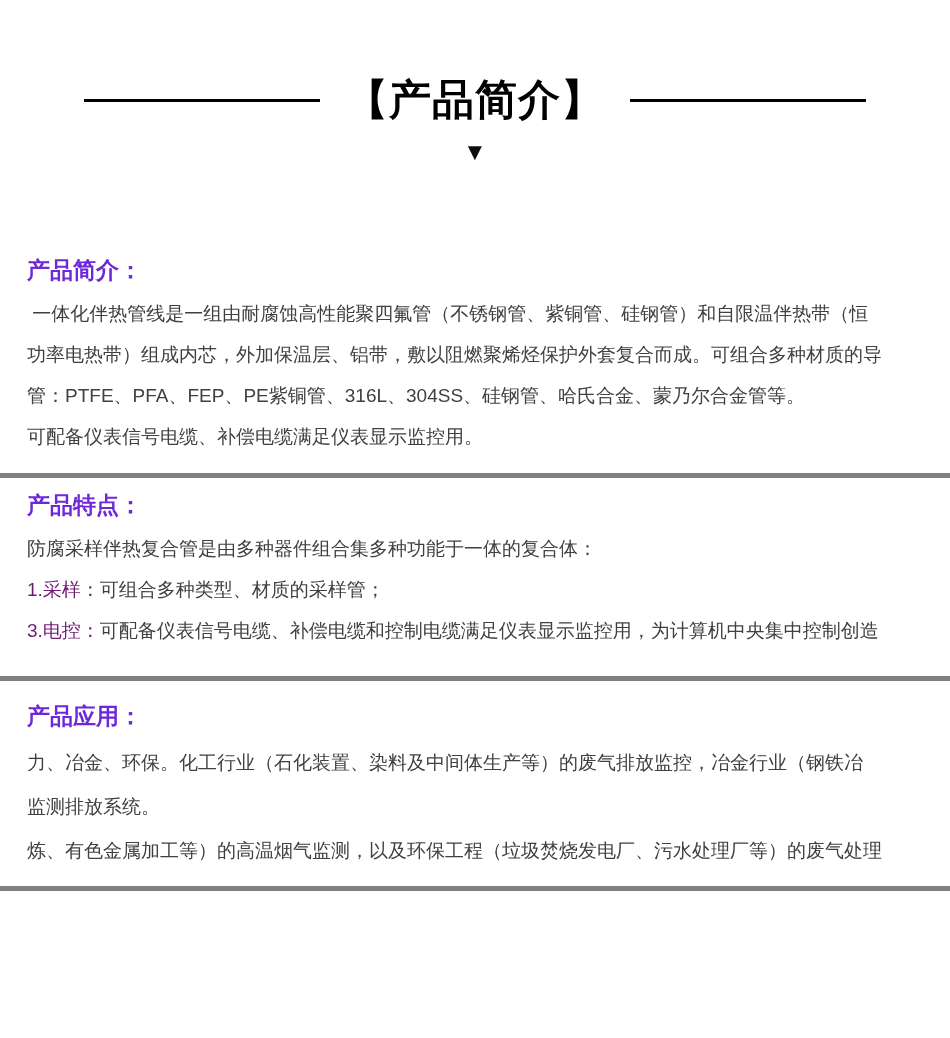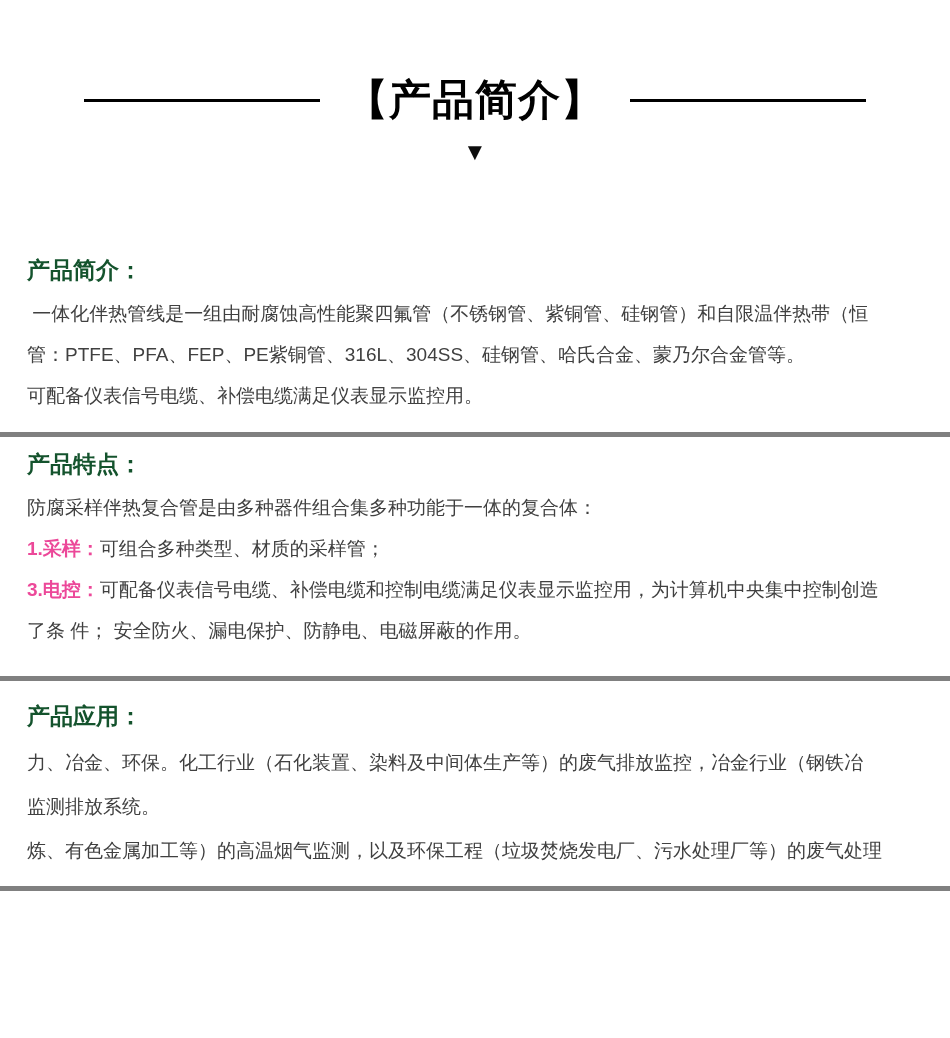--- a/index.html
+++ b/index.html
@@ -45,32 +45,32 @@
     line-height: 26px;
     color: #0d0d0d;
   }
   
   .sec { margin-left: 27px; margin-right: 27px; }
   .sec h2 {
     margin: 0;
     font-size: 23px;
     line-height: 30px;
     font-weight: bold;
-    color: #14532d;
+    color: #6d28d9;
   }
   .para { margin-top: 8px; }
   .line {
     font-size: 19px;
     line-height: 41px;
     color: #404040;
     white-space: pre-wrap;
   }
   .line b {
-    color: #ec4899;
-    font-weight: bold;
+    color: #701a75;
+    font-weight: normal;
   }
   .sec-intro { margin-top: 90px; }
   .sec-features { margin-top: 12px; }
   .sec-apps { margin-top: 20px; }
   .sec-apps .para { margin-top: 10px; }
   .sec-apps .line { line-height: 44px; }
   
   .divider {
     width: 950px;
     height: 5px;
@@ -90,34 +90,34 @@
     <h1 class="banner-title">【产品简介】</h1>
     <span class="hline"></span>
   </div>
 
   <div class="arrow">▼</div>
 
   <section class="sec sec-intro">
     <h2>产品简介：</h2>
     <div class="para">
       <div class="line"> 一体化伴热管线是一组由耐腐蚀高性能聚四氟管（不锈钢管、紫铜管、硅钢管）和自限温伴热带（恒</div>
+      <div class="line">功率电热带）组成内芯，外加保温层、铝带，敷以阻燃聚烯烃保护外套复合而成。可组合多种材质的导</div>
       <div class="line">管：PTFE、PFA、FEP、PE紫铜管、316L、304SS、硅钢管、哈氏合金、蒙乃尔合金管等。</div>
       <div class="line">可配备仪表信号电缆、补偿电缆满足仪表显示监控用。</div>
     </div>
   </section>
 
   <div class="divider div-1"></div>
 
   <section class="sec sec-features">
     <h2>产品特点：</h2>
     <div class="para">
       <div class="line">防腐采样伴热复合管是由多种器件组合集多种功能于一体的复合体：</div>
       <div class="line"><b>1.采样：</b><span>可组合多种类型、材质的采样管；</span></div>
       <div class="line"><b>3.电控：</b><span>可配备仪表信号电缆、补偿电缆和控制电缆满足仪表显示监控用，为计算机中央集中控制创造</span></div>
-      <div class="line">了条 件； 安全防火、漏电保护、防静电、电磁屏蔽的作用。</div>
     </div>
   </section>
 
   <div class="divider div-2"></div>
 
   <section class="sec sec-apps">
     <h2>产品应用：</h2>
     <div class="para">
       <div class="line">力、冶金、环保。化工行业（石化装置、染料及中间体生产等）的废气排放监控，冶金行业（钢铁冶</div>
       <div class="line">监测排放系统。</div>

